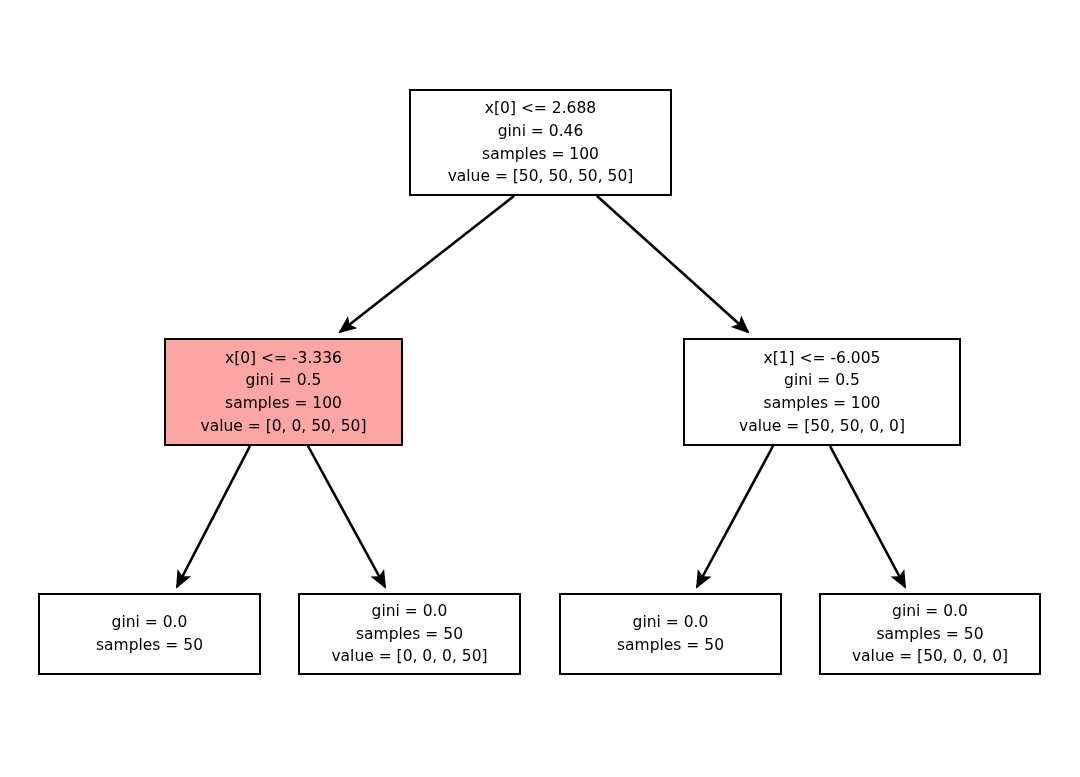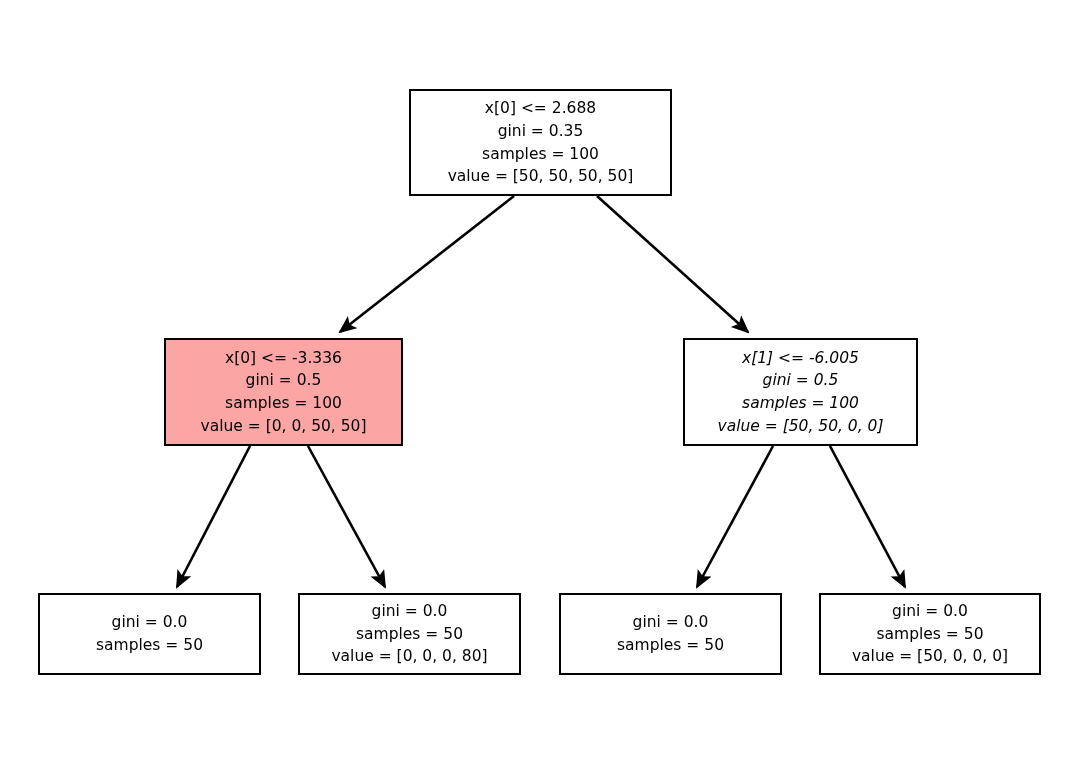--- a/index.html
+++ b/index.html
@@ -60,44 +60,44 @@
         <line x1="250" y1="446" x2="177" y2="587" stroke="#000000" stroke-width="2.6" marker-end="url(#arrowhead)"></line>
         <line x1="308" y1="446" x2="385" y2="587" stroke="#000000" stroke-width="2.6" marker-end="url(#arrowhead)"></line>
         <line x1="773" y1="446" x2="697" y2="587" stroke="#000000" stroke-width="2.6" marker-end="url(#arrowhead)"></line>
         <line x1="830" y1="446" x2="905" y2="587" stroke="#000000" stroke-width="2.6" marker-end="url(#arrowhead)"></line>
       </g>
   </svg>
 
   <div id="nodes-group">
       <div class="tree-node" style="left: 409px; top: 89px; width: 263px; height: 107px; background: rgb(255, 255, 255); border-color: rgb(0, 0, 0); color: rgb(0, 0, 0);">
         <span class="node-line">x[0] &lt;= 2.688</span>
-        <span class="node-line">gini = 0.35</span>
+        <span class="node-line">gini = 0.46</span>
         <span class="node-line">samples = 100</span>
         <span class="node-line">value = [50, 50, 50, 50]</span>
       </div>
       <div class="tree-node" style="left: 164px; top: 338px; width: 239px; height: 108px; background: #fca5a5; border-color: rgb(0, 0, 0); color: rgb(0, 0, 0);">
         <span class="node-line">x[0] &lt;= -3.336</span>
         <span class="node-line">gini = 0.5</span>
         <span class="node-line">samples = 100</span>
         <span class="node-line">value = [0, 0, 50, 50]</span>
       </div>
-      <div class="tree-node" style="left: 683px; top: 338px; width: 235px; height: 108px; background: rgb(255, 255, 255); border-color: rgb(0, 0, 0); color: rgb(0, 0, 0); font-style: italic;">
+      <div class="tree-node" style="left: 683px; top: 338px; width: 278px; height: 108px; background: rgb(255, 255, 255); border-color: rgb(0, 0, 0); color: rgb(0, 0, 0);">
         <span class="node-line">x[1] &lt;= -6.005</span>
         <span class="node-line">gini = 0.5</span>
         <span class="node-line">samples = 100</span>
         <span class="node-line">value = [50, 50, 0, 0]</span>
       </div>
       <div class="tree-node" style="left: 38px; top: 593px; width: 223px; height: 82px; background: rgb(255, 255, 255); border-color: rgb(0, 0, 0); color: rgb(0, 0, 0);">
         <span class="node-line">gini = 0.0</span>
         <span class="node-line">samples = 50</span>
       </div>
       <div class="tree-node" style="left: 298px; top: 593px; width: 223px; height: 82px; background: rgb(255, 255, 255); border-color: rgb(0, 0, 0); color: rgb(0, 0, 0);">
         <span class="node-line">gini = 0.0</span>
         <span class="node-line">samples = 50</span>
-        <span class="node-line">value = [0, 0, 0, 80]</span>
+        <span class="node-line">value = [0, 0, 0, 50]</span>
       </div>
       <div class="tree-node" style="left: 559px; top: 593px; width: 223px; height: 82px; background: rgb(255, 255, 255); border-color: rgb(0, 0, 0); color: rgb(0, 0, 0);">
         <span class="node-line">gini = 0.0</span>
         <span class="node-line">samples = 50</span>
       </div>
       <div class="tree-node" style="left: 819px; top: 593px; width: 222px; height: 82px; background: rgb(255, 255, 255); border-color: rgb(0, 0, 0); color: rgb(0, 0, 0);">
         <span class="node-line">gini = 0.0</span>
         <span class="node-line">samples = 50</span>
         <span class="node-line">value = [50, 0, 0, 0]</span>
       </div>

